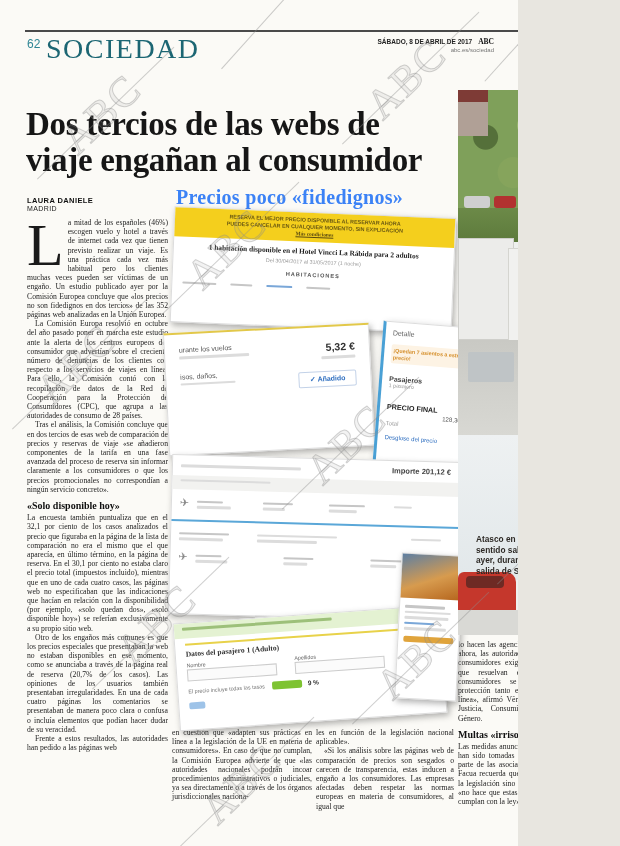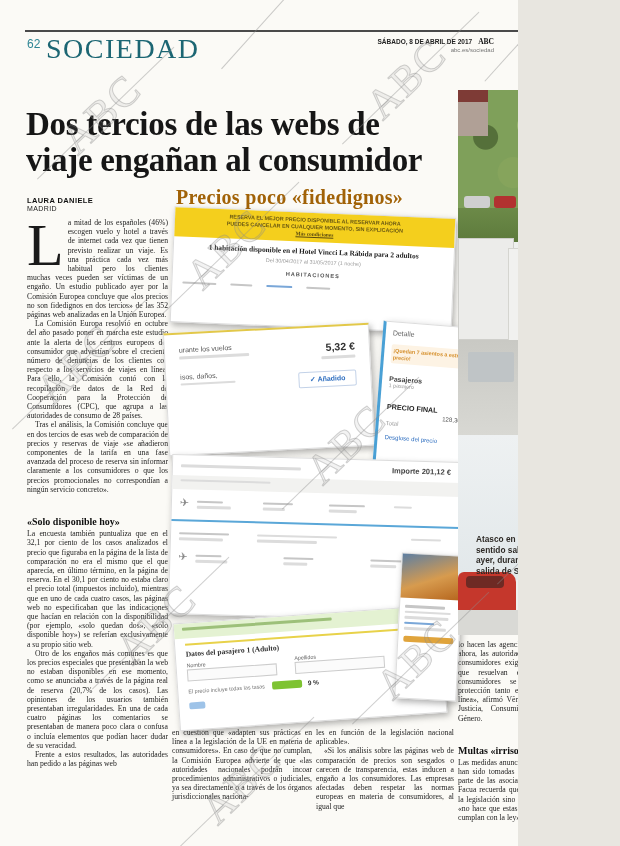--- a/index.html
+++ b/index.html
@@ -30,30 +30,30 @@
   .headline{position:absolute;left:26px;top:106px;width:440px;font-size:33px;line-height:36px;
       font-weight:bold;color:#161616;letter-spacing:-0.3px;}
   .byline{position:absolute;left:27px;top:196px;font-family:"Liberation Sans",sans-serif;}
   .byline .name{font-size:7.5px;font-weight:bold;color:#111;letter-spacing:.4px;}
   .byline .city{font-size:7px;color:#222;letter-spacing:.4px;}
 
   
   .col{position:absolute;font-size:7.7px;line-height:9.2px;text-align:justify;color:#1d1d1d;}
   .col p{margin:0;}
   .col p.ind{text-indent:8px;}
-  .subhead{font-size:10px;font-weight:bold;color:#111;margin:22px 0 2px;line-height:11px;}
+  .subhead{font-size:10px;font-weight:bold;color:#111;margin:6px 0 2px;line-height:11px;}
   #col1{left:27px;top:218px;width:141px;height:624px;}
   #col2{left:172px;top:728px;width:140px;height:116px;}
   #col3{left:316px;top:728px;width:138px;height:116px;}
   #col4{left:458px;top:640px;width:138px;height:204px;}
   .dropcap{float:left;font-size:60px;line-height:50px;padding:2px 4px 0 0;color:#1a1a1a;}
 
   
   #graphic{position:absolute;left:170px;top:186px;width:288px;height:542px;}
-  .gtitle{font-size:20px;font-weight:bold;color:#a16207;margin:0 0 0 6px;letter-spacing:.3px;}
+  .gtitle{font-size:20px;font-weight:bold;color:#3b82f6;margin:0 0 0 6px;letter-spacing:.3px;}
   .card{position:absolute;background:#fff;border:1px solid #ddd;
       box-shadow:2px 3px 6px rgba(60,60,60,.4);}
   .bar{background:#c6c6c6;height:2.5px;border-radius:1px;margin:3px 0;}
   .bar.lt{background:#dcdcdc;}
   
   #card1{left:2px;top:26px;width:280px;height:114px;transform:rotate(2.4deg);}
   .ybanner{background:#f4cf1d;padding:4px 16px 5px;text-align:center;}
   .ybanner .b1{font-family:"Liberation Sans",sans-serif;font-size:5.4px;font-weight:bold;color:#6d5b12;line-height:7px;}
   .ybanner .blink{font-size:5.4px;font-weight:bold;color:#5a4a10;text-decoration:underline;}
   .hheading{text-align:center;font-size:7.3px;font-weight:bold;color:#222;margin-top:6px;padding:0 18px;line-height:8.5px;}

